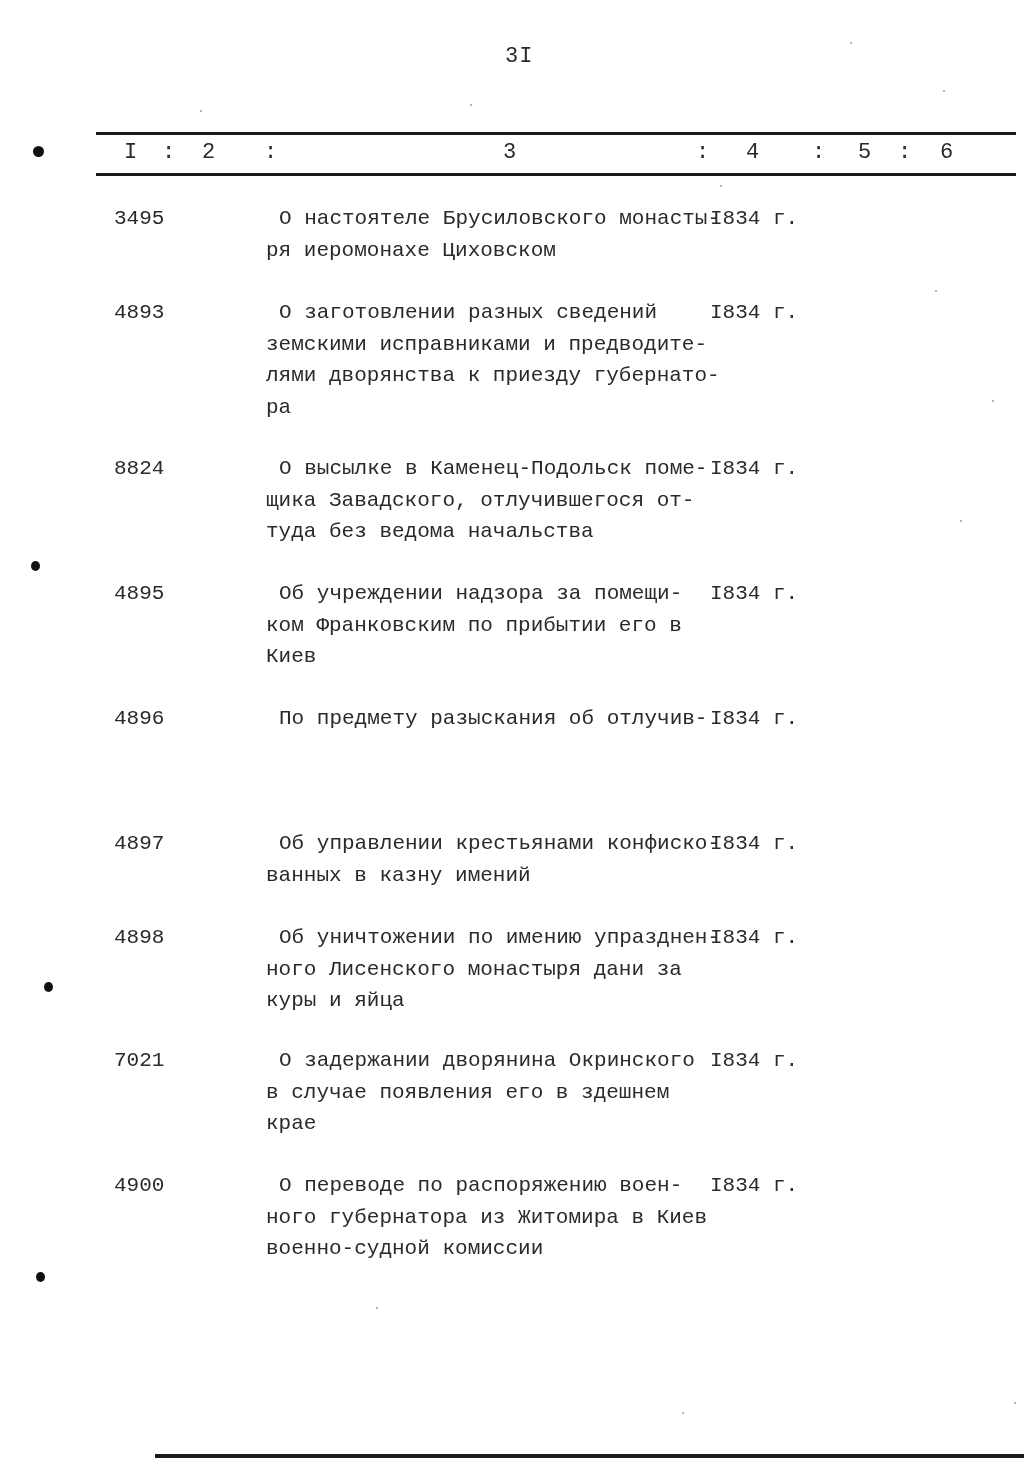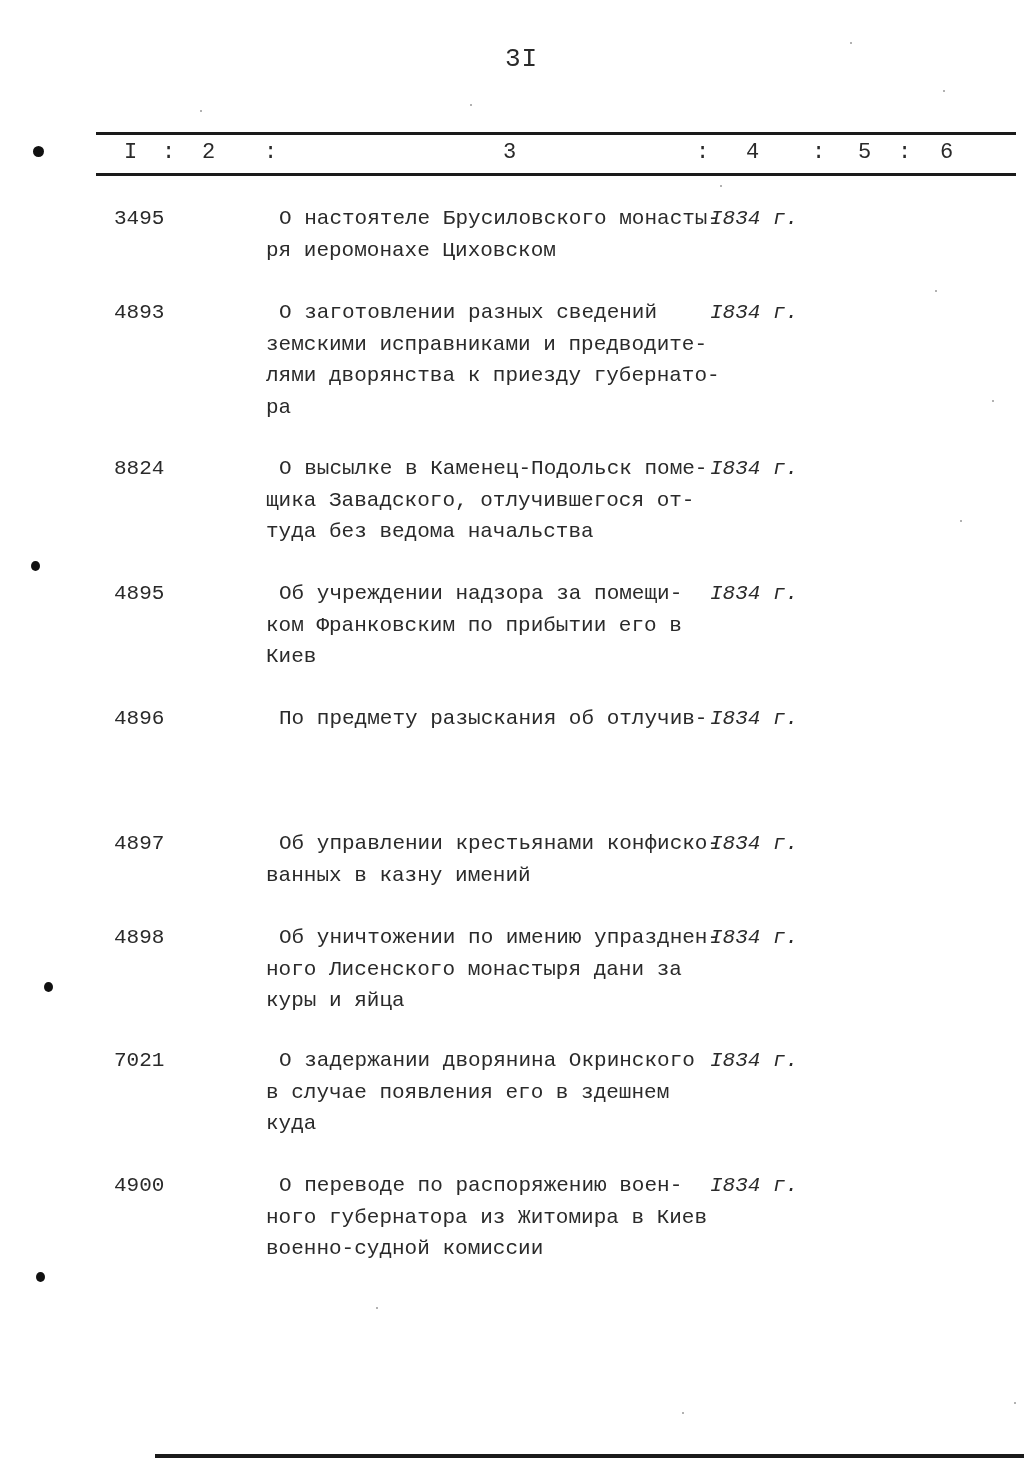--- a/index.html
+++ b/index.html
@@ -12,21 +12,21 @@
     height: 1465px;
     position: relative;
     overflow: hidden;
     font-family: "Liberation Mono", "DejaVu Sans Mono", monospace;
     color: #2a2a2a;
   }
   .page-number {
     position: absolute;
     left: 505px;
     top: 44px;
-    font-size: 26px;
+    font-size: 22px;
     letter-spacing: 1px;
   }
   .rule {
     position: absolute;
     left: 96px;
     width: 920px;
     background: #1a1a1a;
   }
   .rule-top { top: 132px; height: 3px; }
   .rule-mid { top: 173px; height: 3px; }
@@ -66,21 +66,20 @@
     top: 0;
     width: 430px;
   }
   .entry-title .line { display: block; white-space: pre; }
   .entry-title .line.first { padding-left: 13px; }
   .entry-date {
     position: absolute;
     left: 710px;
     top: 0;
     white-space: pre;
-    font-style: italic;
   }
 
   .punch-hole {
     position: absolute;
     width: 11px;
     height: 11px;
     border-radius: 50%;
     background: #111;
   }
   .speck {
@@ -180,21 +179,21 @@
       <span class="line">куры и яйца</span>
     </div>
     <span class="entry-date">I834 г.</span>
   </div>
 
   <div class="entry" style="top:1045px">
     <span class="entry-number">7021</span>
     <div class="entry-title">
       <span class="line first">О задержании дворянина Окринского</span>
       <span class="line">в случае появления его в здешнем</span>
-      <span class="line">куда</span>
+      <span class="line">крае</span>
     </div>
     <span class="entry-date">I834 г.</span>
   </div>
 
   <div class="entry" style="top:1170px">
     <span class="entry-number">4900</span>
     <div class="entry-title">
       <span class="line first">О переводе по распоряжению воен-</span>
       <span class="line">ного губернатора из Житомира в Киев</span>
       <span class="line">военно-судной комиссии</span>

